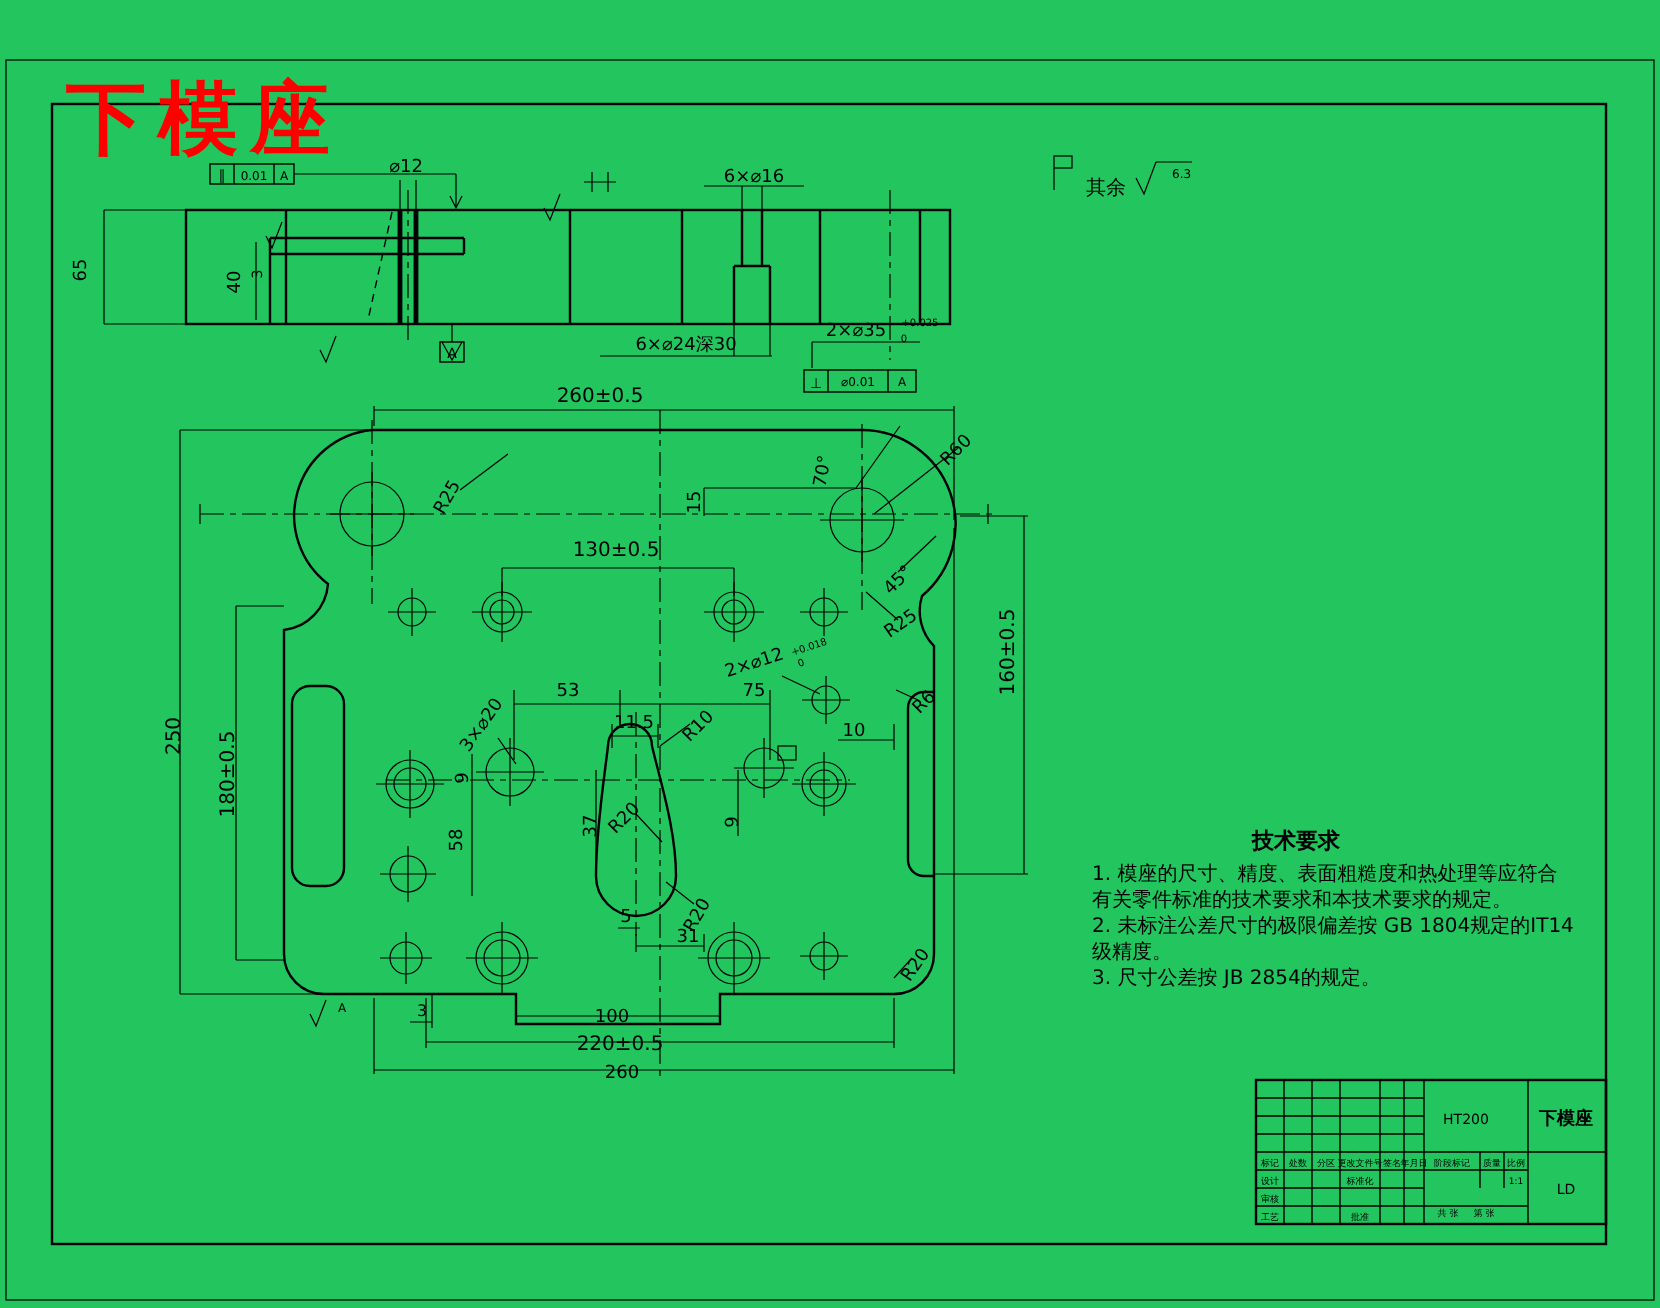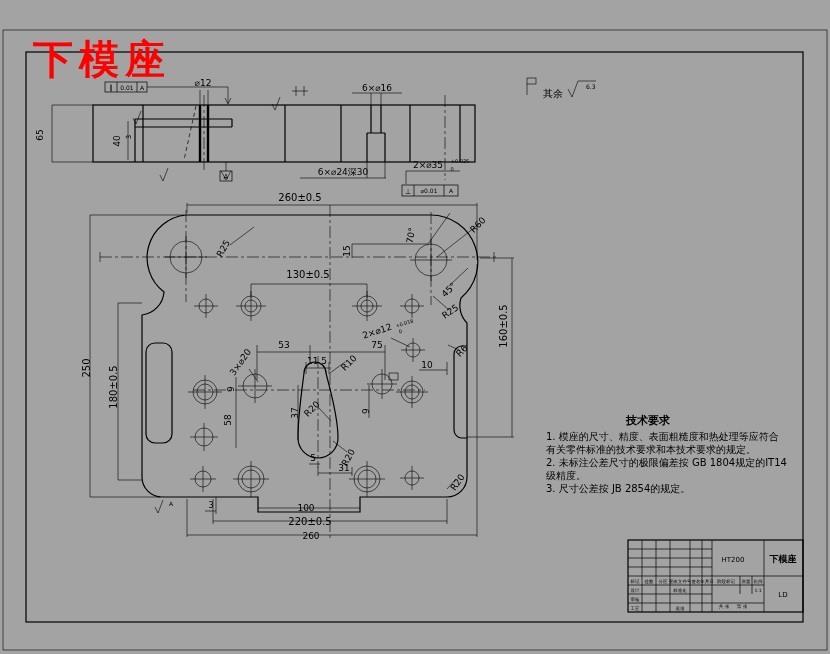--- a/index.html
+++ b/index.html
@@ -1,16 +1,16 @@
 <!DOCTYPE html>
 <html><head>
 <meta charset="utf-8">
 <style>
   html,body{margin:0;padding:0;background:#fff;}
-  #sheet{position:relative;width:830px;height:654px;background:#a3a3a3;font-family:"DejaVu Sans",sans-serif;}
+  #sheet{position:relative;width:830px;height:654px;background:#22c55e;font-family:"DejaVu Sans",sans-serif;}
   svg{position:absolute;left:0;top:0;}
   svg text{fill:#000;font-family:"DejaVu Sans",sans-serif;}
   .ol{stroke:#000;stroke-width:1.2;fill:none;}
   .tl{stroke:#000;stroke-width:0.6;fill:none;}
   .cl{stroke:#000;stroke-width:0.6;fill:none;stroke-dasharray:12 3 3 3;}
   .bk{stroke:#000;stroke-width:0.7;fill:none;stroke-dasharray:4 3;}
   .hd{stroke:#000;stroke-width:2.4;fill:none;}
   .title-red{fill:#ff0000;font-weight:bold;letter-spacing:6px;}
   .tb{stroke:#000;stroke-width:0.7;fill:none;}
 </style>

